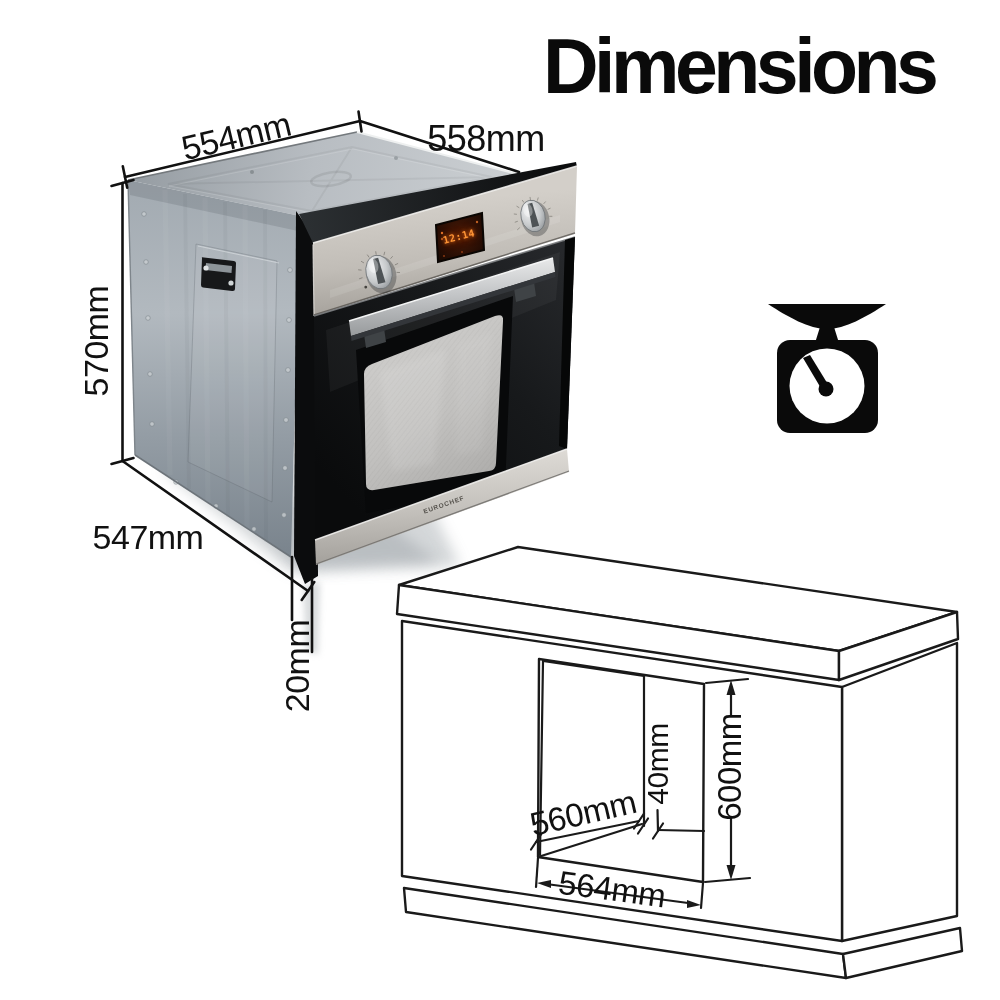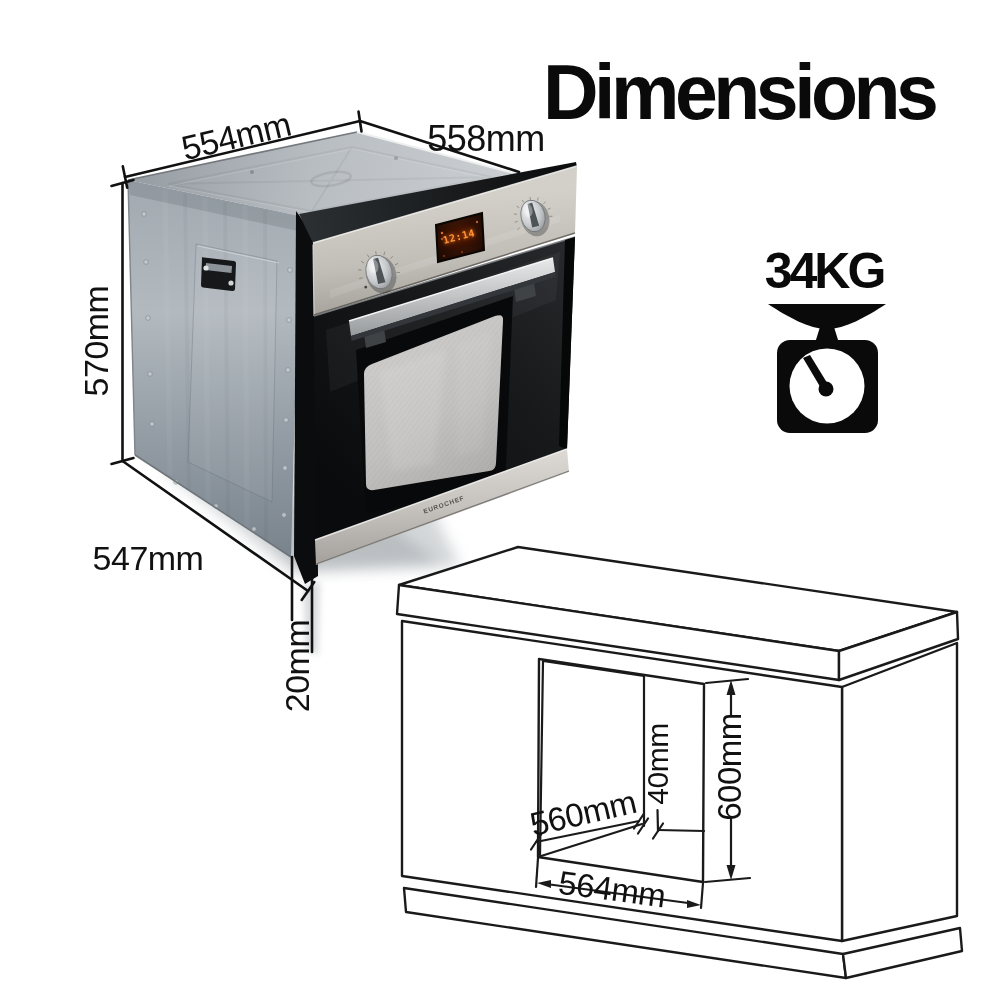--- a/index.html
+++ b/index.html
@@ -311,29 +311,28 @@
     </g>
     <g fill="#1a1a1a" stroke="none">
       <polygon points="731,680 726.5,695 735.5,695"></polygon>
       <polygon points="731,880 726.5,865 735.5,865"></polygon>
       <polygon points="537,883 551,880 551,888"></polygon>
       <polygon points="701,905 687,900 687,908"></polygon>
     </g>
   </g>
 </svg>
 
-<div class="title" style="left:543px;top:54px;">Dimensions</div>
+<div class="title" style="left:543px;top:28px;">Dimensions</div>
 
 <div class="lbl" style="left:236px;top:136px;--r:-13.5deg;">554mm</div>
 <div class="lbl" style="left:486px;top:139px;font-size:36px;">558mm</div>
 <div class="lbl" style="left:96px;top:341px;--r:-90deg;">570mm</div>
-<div class="lbl" style="left:148px;top:537px;margin-top:21px;">547mm</div>
+<div class="lbl" style="left:148px;top:537px;">547mm</div>
 <div class="lbl" style="left:297px;top:666px;--r:-90deg;">20mm</div>
 
-<div class="kg" style="left:824px;top:271px;">34KG</div>
 
 <div class="lbl" style="left:583px;top:813px;--r:-13deg;font-size:33px;">560mm</div>
 <div class="lbl" style="left:658px;top:764px;--r:-90deg;font-size:30px;">40mm</div>
 <div class="lbl" style="left:729px;top:767px;--r:-90deg;font-size:33px;">600mm</div>
 <div class="lbl" style="left:612px;top:889px;--r:7.5deg;font-size:33px;">564mm</div>
 
 <div class="brand" style="left:444px;top:505px;">EUROCHEF</div>
 <div class="digits" style="left:459px;top:237px;">12:14</div>
 
 </div>

